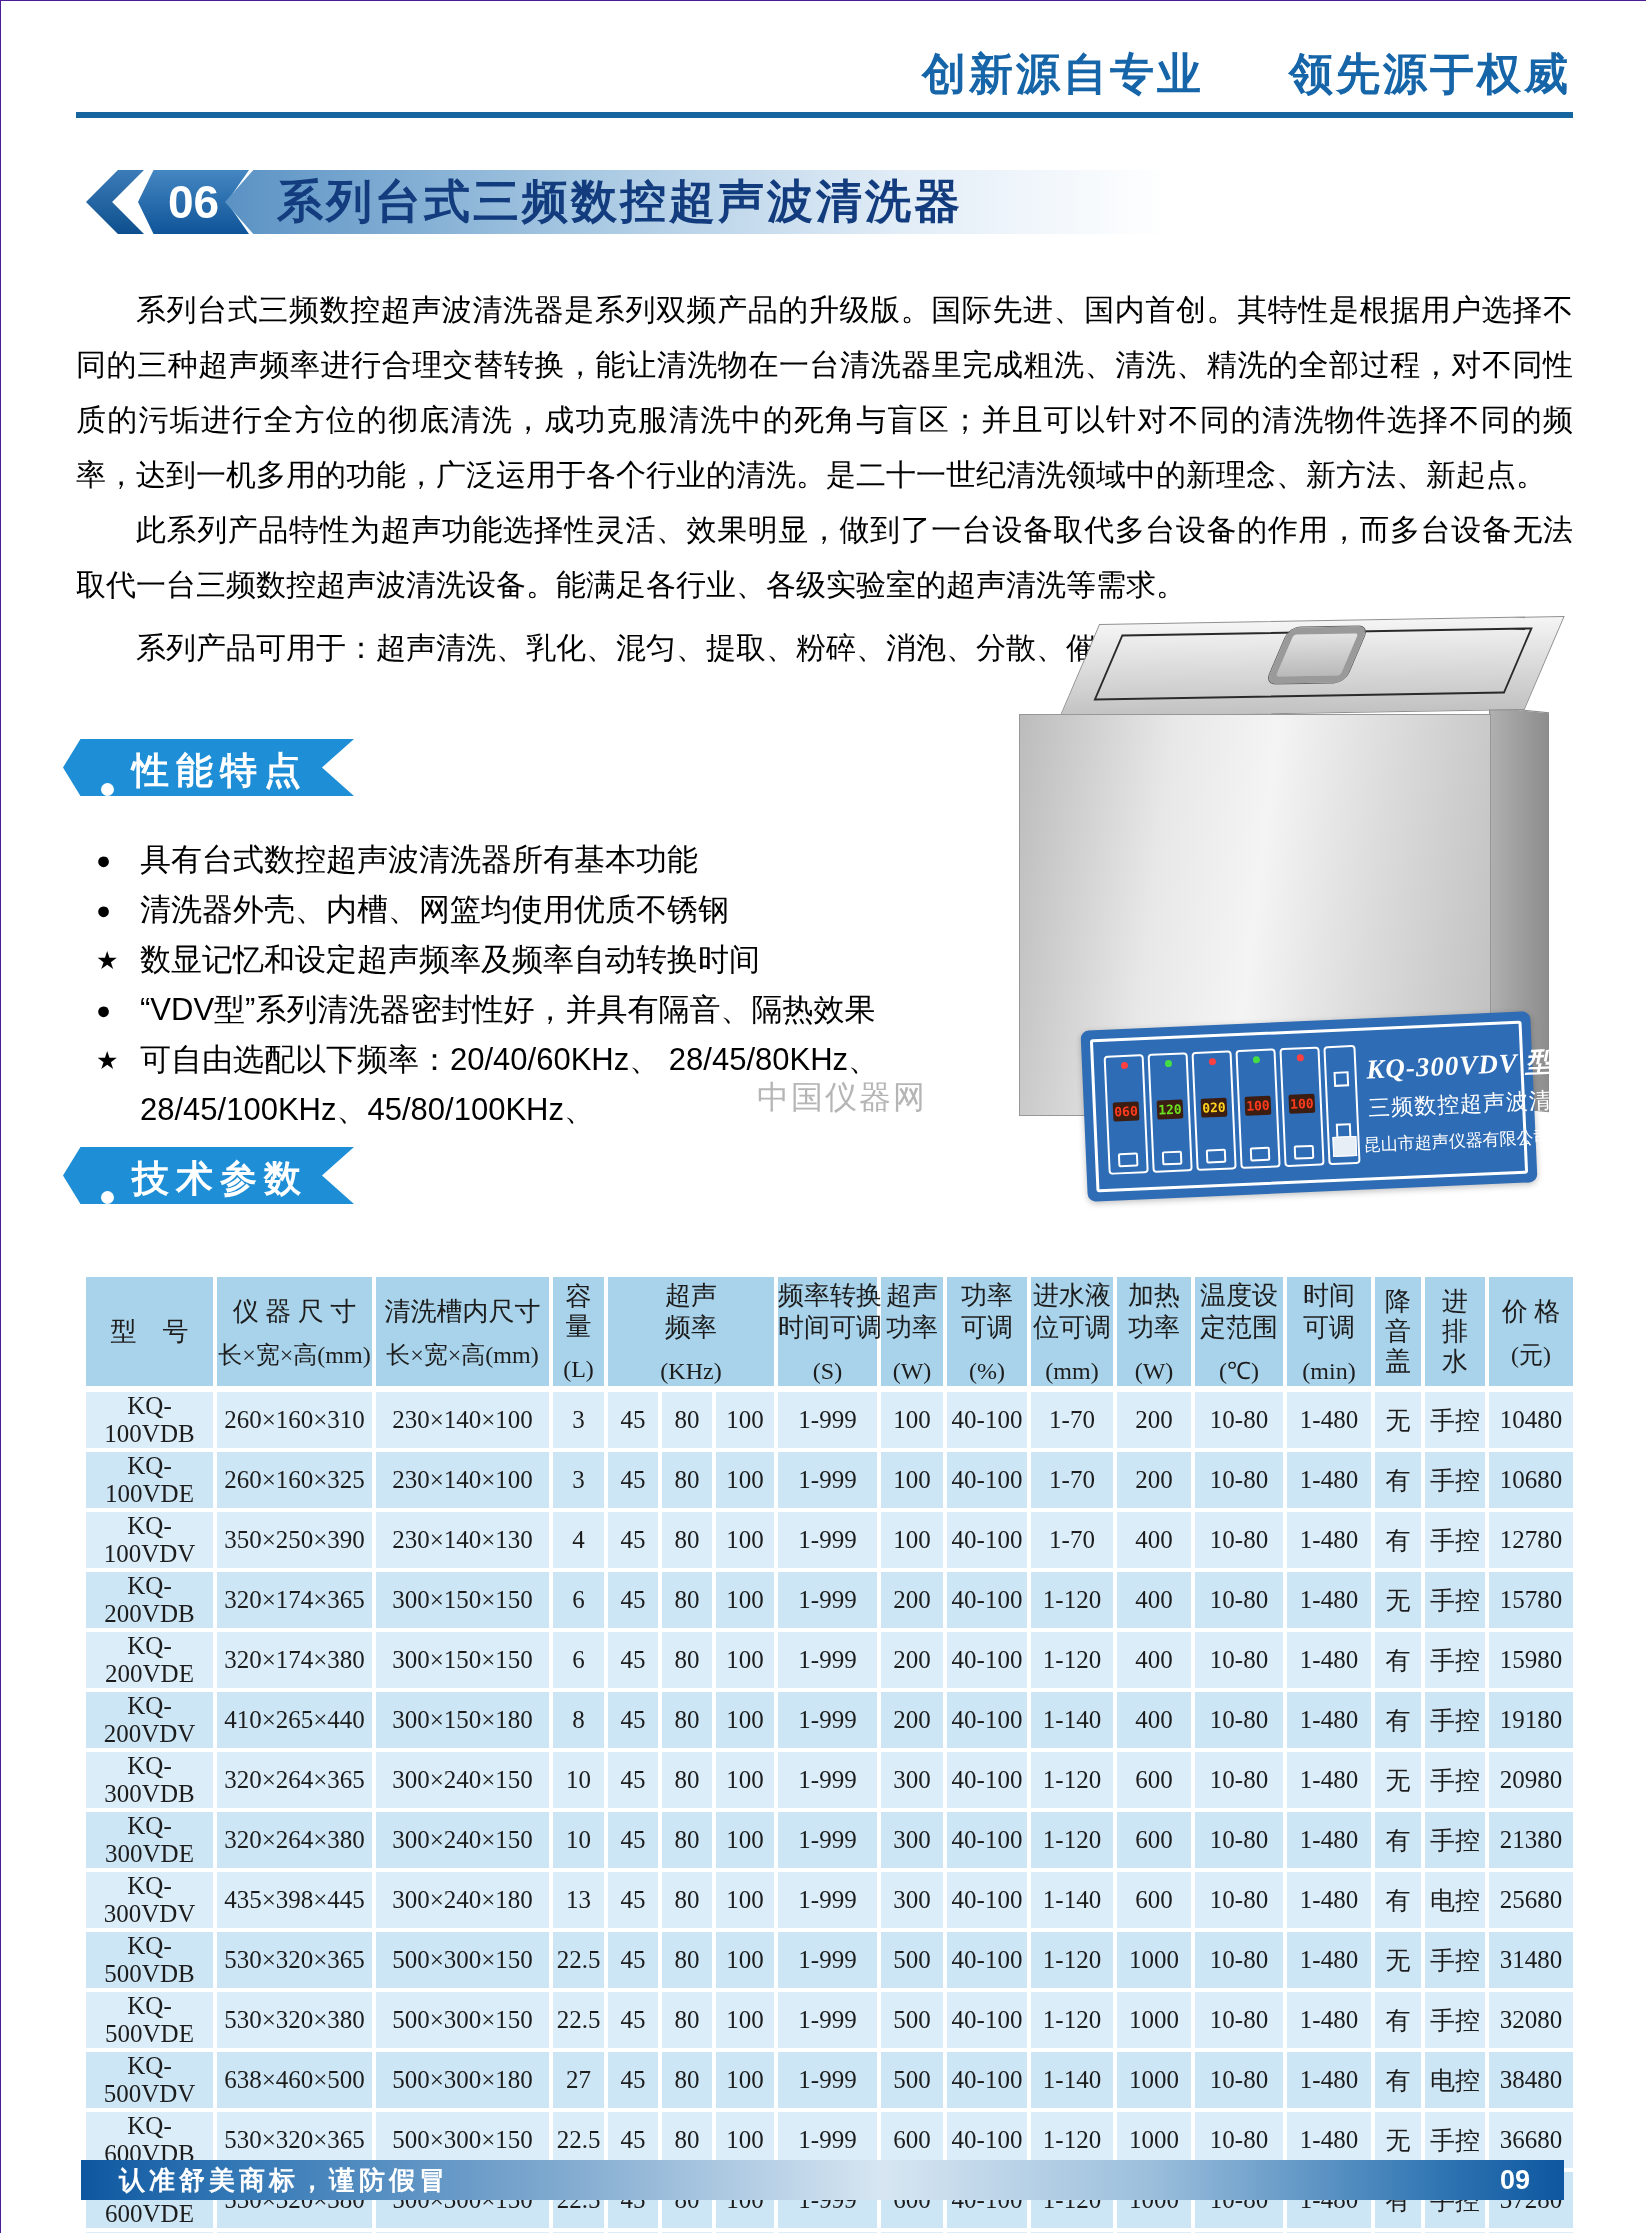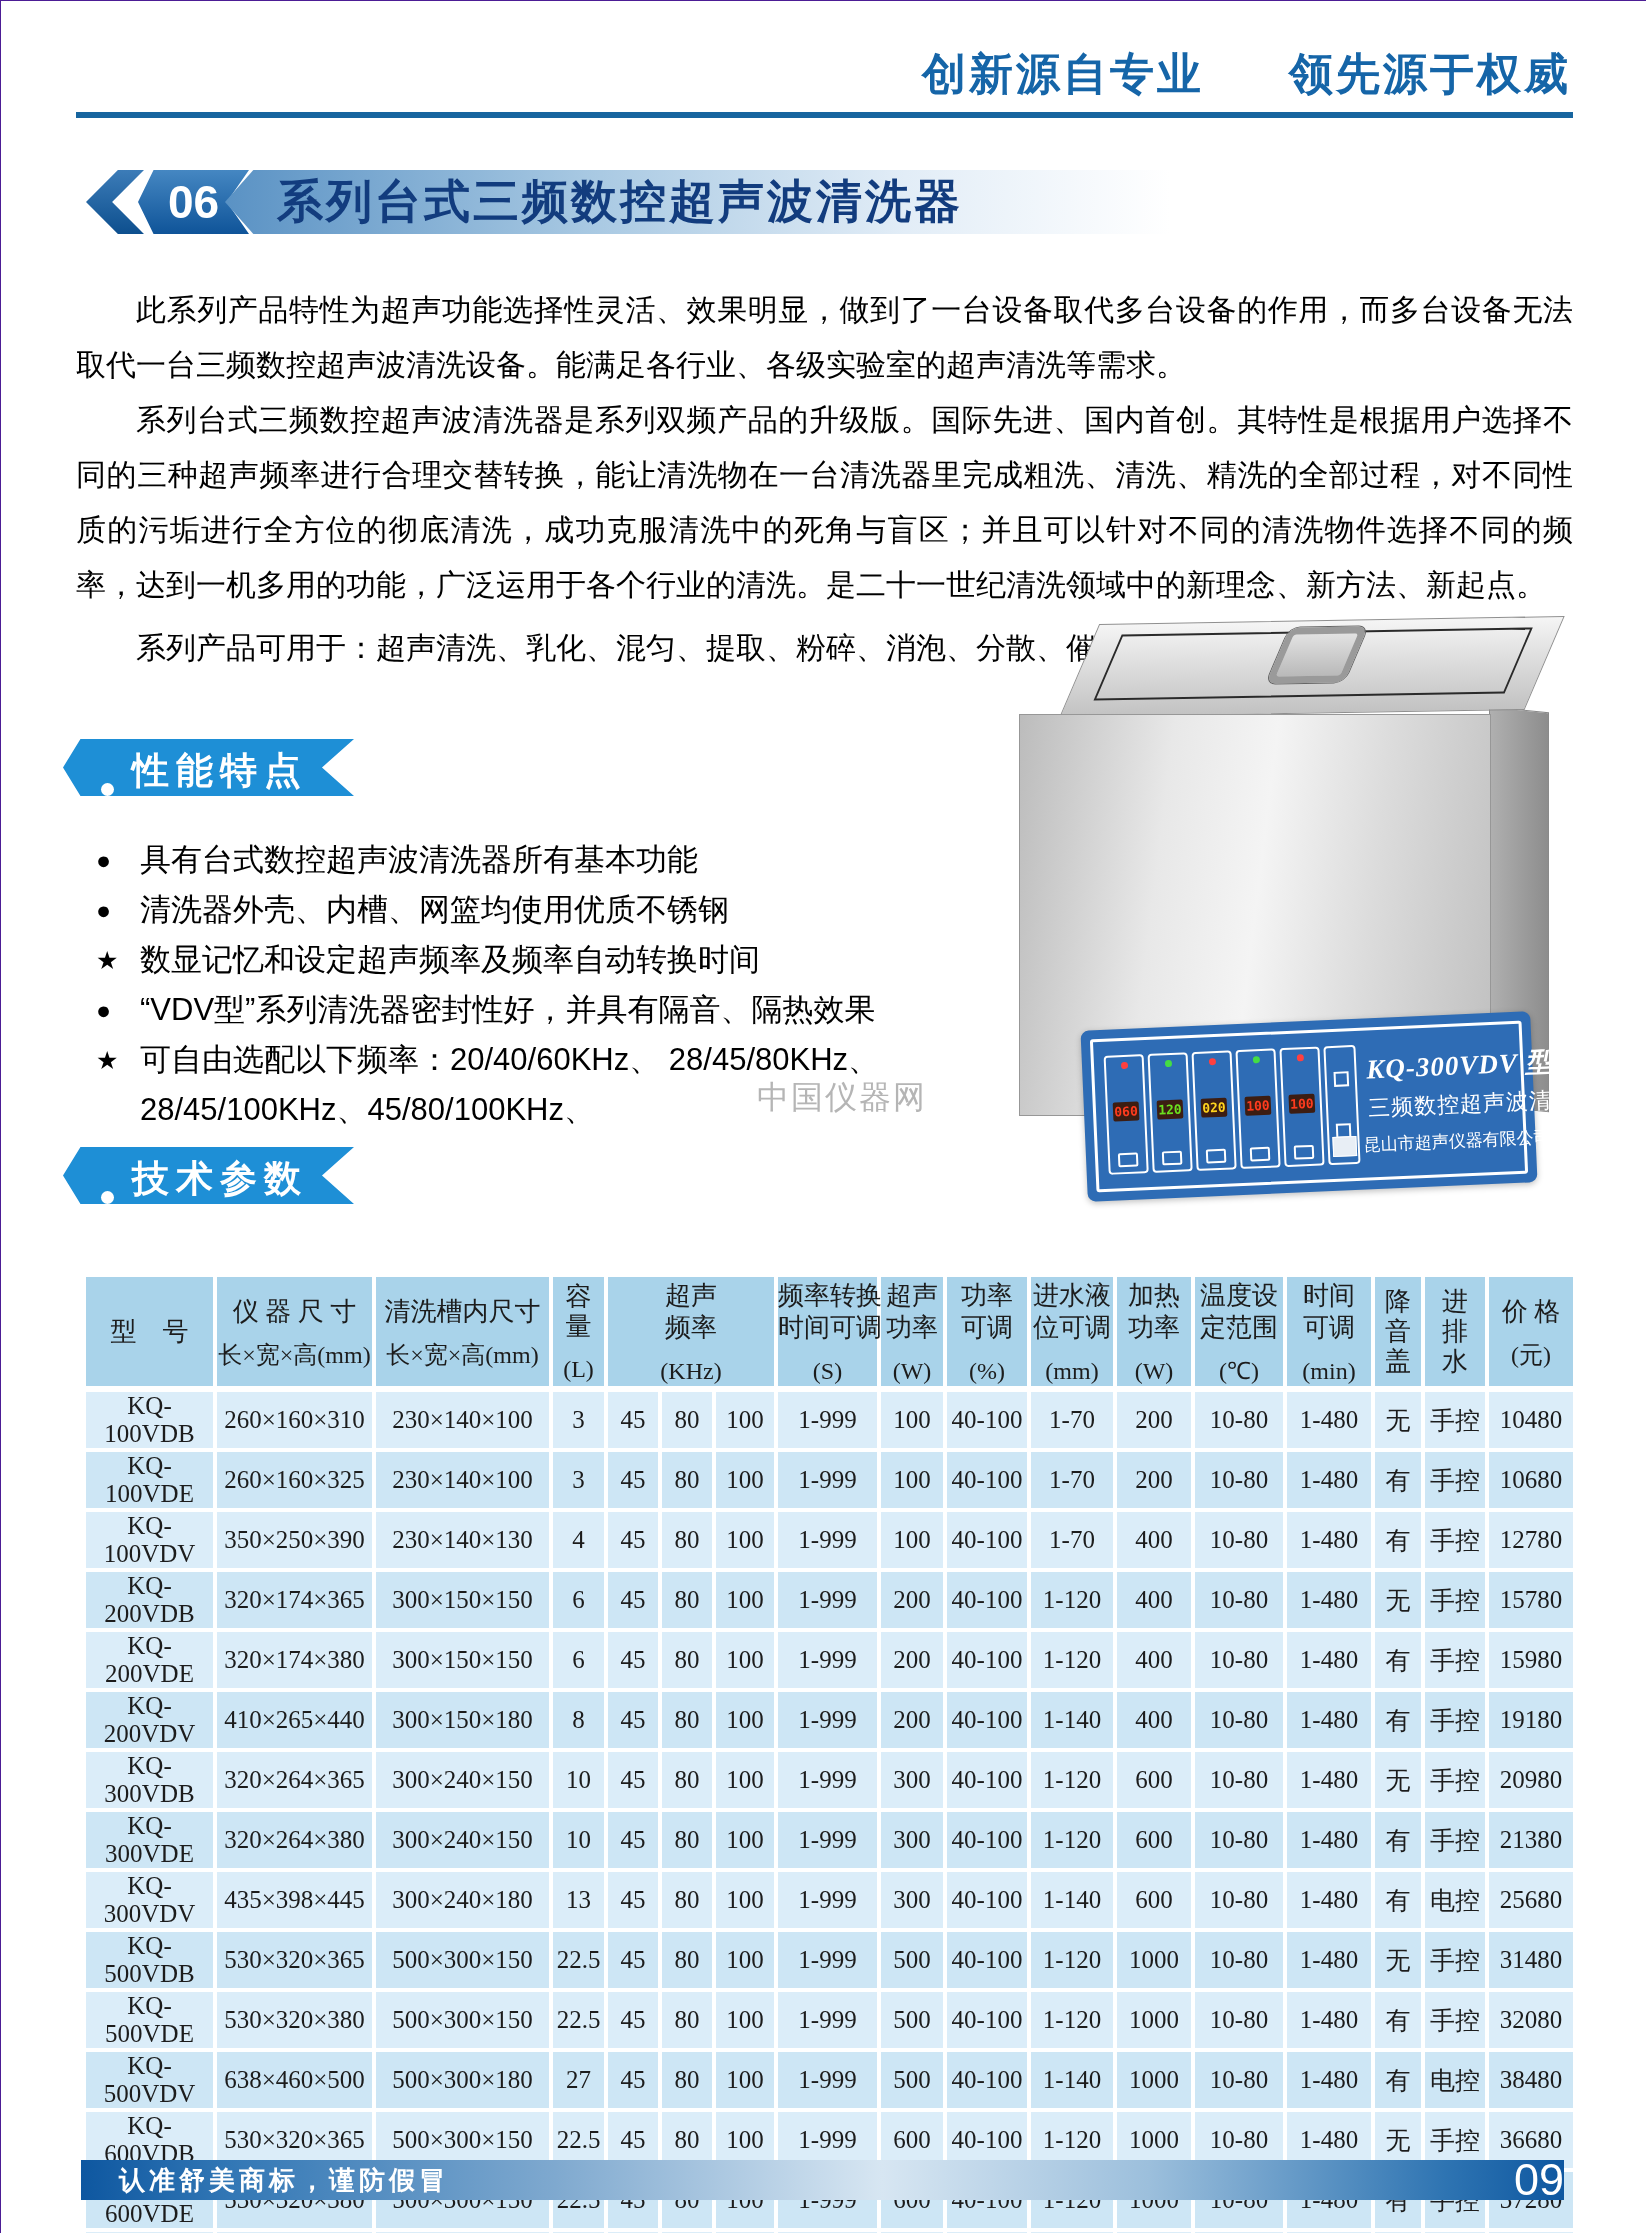--- a/index.html
+++ b/index.html
@@ -86,43 +86,43 @@
   .h-line{font-size:26px;line-height:32px;white-space:nowrap;}
   .h-unit{font-size:24px;line-height:26px;margin-top:14px;white-space:nowrap;}
   th.vert .h-line{width:1.15em;margin:0 auto;word-break:break-all;white-space:normal;line-height:30px;}
   .model-cell{font-size:25px;letter-spacing:0;}
 
   
   .footer-bar{position:absolute;left:80px;top:2159px;width:1483px;height:40px;
     background:linear-gradient(90deg,#0e57a0 0%,#3277b5 10%,#7fa9cf 32%,#d7e6f2 54%,#9cbfdc 72%,#2e74b2 92%,#0e57a0 100%);
     display:flex;align-items:center;justify-content:space-between;color:#fff;}
   .footer-notice{font-size:26px;font-weight:800;letter-spacing:4px;padding-left:38px;}
-  .footer-page{font-size:45px;font-weight:400;}
+  .footer-page{font-size:27px;font-weight:700;padding-right:34px;}
 </style>
 </head>
 <body>
 
 <div id="page">
 
   <div class="slogan">
     <span>创新源自专业</span><span class="gap"></span><span>领先源于权威</span>
   </div>
   <div class="top-rule"></div>
 
   <div class="title-row">
     <div class="title-chevron"></div>
     <div class="title-badge">06</div>
     <div class="title-strip">
       <span class="title-text">系列台式三频数控超声波清洗器</span>
     </div>
   </div>
 
   <div class="intro">
+    <p>系列台式三频数控超声波清洗器是系列双频产品的升级版。国际先进、国内首创。其特性是根据用户选择不同的三种超声频率进行合理交替转换，能让清洗物在一台清洗器里完成粗洗、清洗、精洗的全部过程，对不同性质的污垢进行全方位的彻底清洗，成功克服清洗中的死角与盲区；并且可以针对不同的清洗物件选择不同的频率，达到一机多用的功能，广泛运用于各个行业的清洗。是二十一世纪清洗领域中的新理念、新方法、新起点。</p>
     <p>此系列产品特性为超声功能选择性灵活、效果明显，做到了一台设备取代多台设备的作用，而多台设备无法取代一台三频数控超声波清洗设备。能满足各行业、各级实验室的超声清洗等需求。</p>
-    <p>系列台式三频数控超声波清洗器是系列双频产品的升级版。国际先进、国内首创。其特性是根据用户选择不同的三种超声频率进行合理交替转换，能让清洗物在一台清洗器里完成粗洗、清洗、精洗的全部过程，对不同性质的污垢进行全方位的彻底清洗，成功克服清洗中的死角与盲区；并且可以针对不同的清洗物件选择不同的频率，达到一机多用的功能，广泛运用于各个行业的清洗。是二十一世纪清洗领域中的新理念、新方法、新起点。</p>
     <p class="p3">系列产品可用于：超声清洗、乳化、混匀、提取、粉碎、消泡、分散、催化、置换、溶解等。</p>
   </div>
 
   <div class="flag features-flag">
     <span class="dot"></span>
     <span class="flag-label">性能特点</span>
   </div>
 
   <div class="feat-list">
     <div class="feat-item">

